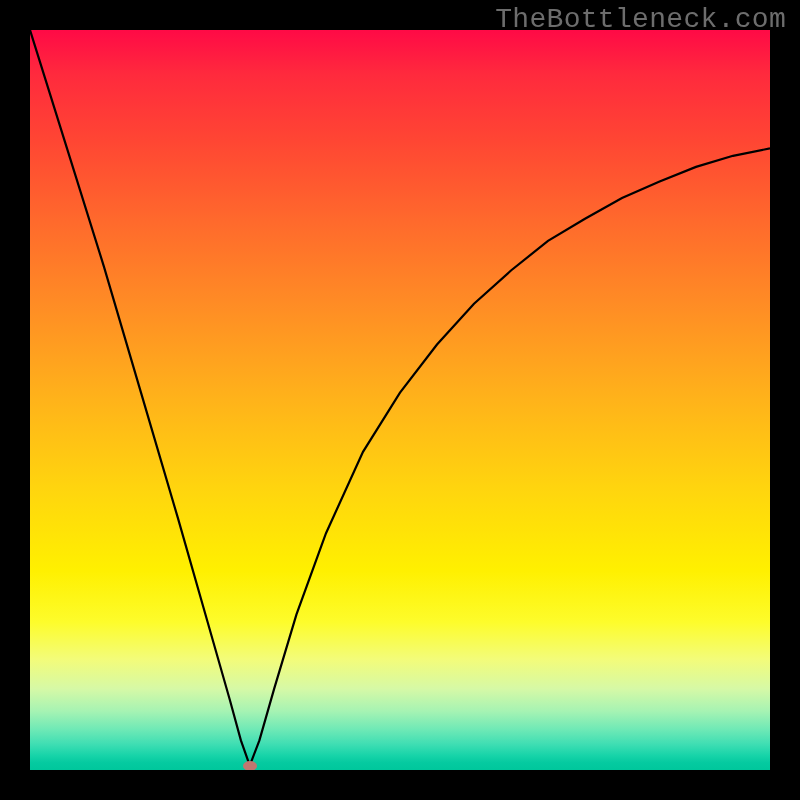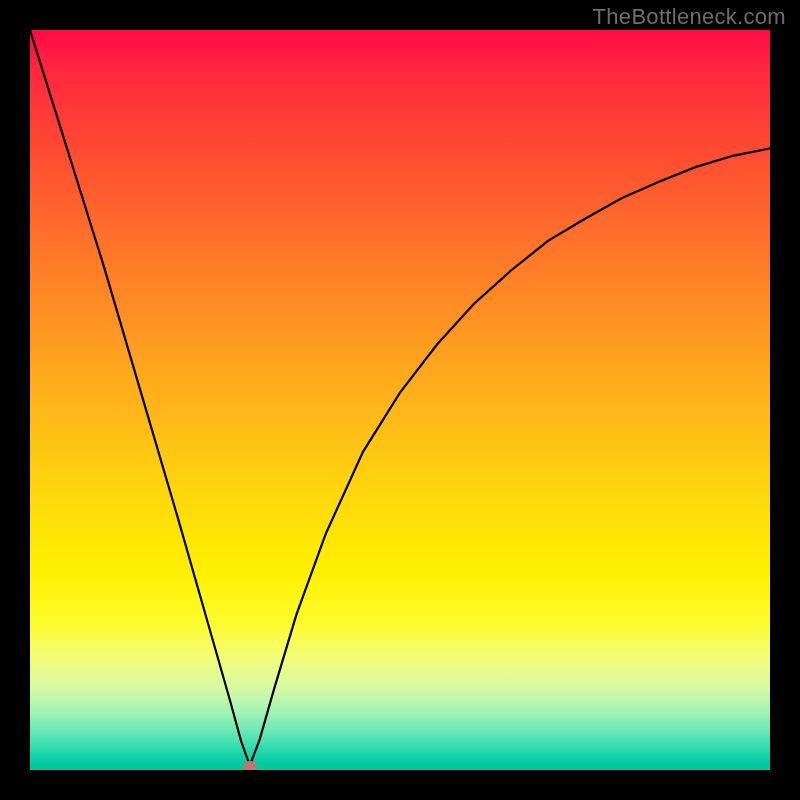--- a/index.html
+++ b/index.html
@@ -62,23 +62,24 @@
     height: 10px;
     border-radius: 50%;
     background: #c07770;
     transform: translate(-50%, -50%);
   }
   .watermark {
     position: absolute;
     top: 4px;
     right: 14px;
     color: #6d6d6d;
-    font-size: 22px;
+    font-size: 28px;
     letter-spacing: 0.3px;
     font-weight: 500;
+    font-family: Liberation Mono, monospace;
   }
 </style>
 </head>
 <body>
 
 <div class="frame">
 
   <div class="watermark">TheBottleneck.com</div>
 
   <div class="plot-area">

